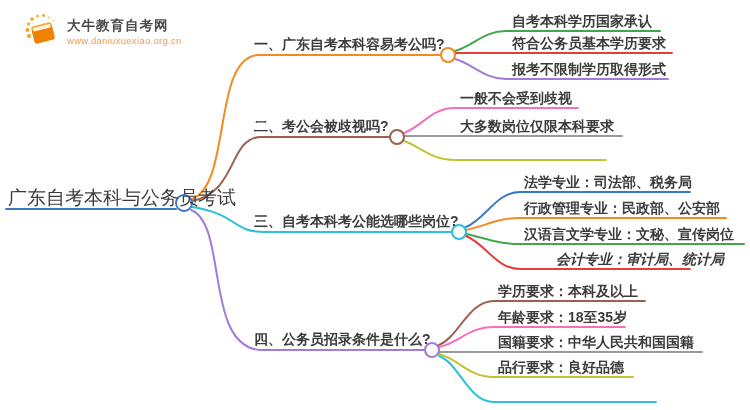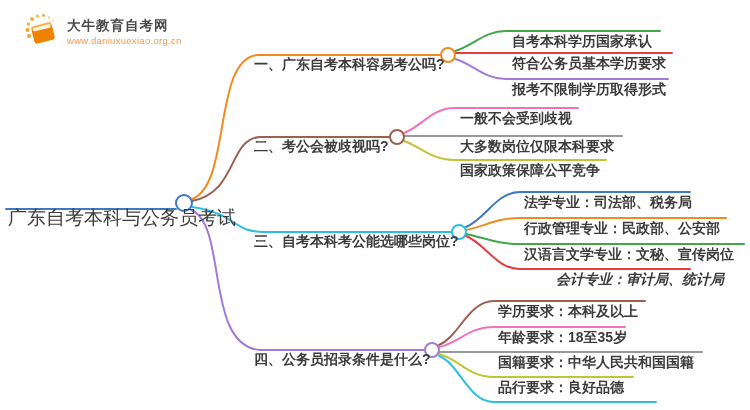--- a/index.html
+++ b/index.html
@@ -5,21 +5,21 @@
   html,body{margin:0;padding:0;background:#fff;}
   #stage{
     position:relative;width:750px;height:410px;background:#ffffff;overflow:hidden;
     font-family:"Liberation Sans","DejaVu Sans",sans-serif;
   }
   #wires{position:absolute;left:0;top:0;width:750px;height:410px;}
   #wires path{fill:none;stroke-width:2;stroke-linecap:round;}
   #wires circle{fill:#ffffff;stroke-width:2;}
   .node{
     position:absolute;white-space:nowrap;color:#3c3c3c;line-height:19px;
-    font-size:14px;font-weight:600;cursor:default;margin-top:20px;
+    font-size:14px;font-weight:600;cursor:default;
   }
   .central{font-size:19px;font-weight:400;}
   .btitle{font-weight:700;}
   
   .logo{position:absolute;left:24px;top:13px;display:flex;align-items:center;gap:7px;}
   .logo-text{display:flex;flex-direction:column;line-height:1.25;}
   .logo-name{font-size:13.5px;font-weight:700;color:#4a4a4a;letter-spacing:1px;}
   .logo-url{font-size:9.5px;color:#f29a4c;letter-spacing:.3px;}
 </style>
 </head>
@@ -90,21 +90,20 @@
   <div class="node btitle" style="left:254px;top:117px;">二、考公会被歧视吗?</div>
   <div class="node btitle" style="left:254px;top:212px;">三、自考本科考公能选哪些岗位?</div>
   <div class="node btitle" style="left:254px;top:330px;">四、公务员招录条件是什么?</div>
 
   <div class="node" style="left:512px;top:12px;">自考本科学历国家承认</div>
   <div class="node" style="left:512px;top:34px;">符合公务员基本学历要求</div>
   <div class="node" style="left:512px;top:60px;">报考不限制学历取得形式</div>
 
   <div class="node" style="left:460px;top:89px;">一般不会受到歧视</div>
   <div class="node" style="left:460px;top:117px;">大多数岗位仅限本科要求</div>
-  <div class="node" style="left:460px;top:141px;">国家政策保障公平竞争</div>
 
   <div class="node" style="left:524px;top:173px;">法学专业：司法部、税务局</div>
   <div class="node" style="left:524px;top:199px;text-align:center;">行政管理专业：民政部、公安部</div>
   <div class="node" style="left:524px;top:225px;text-align:right;">汉语言文学专业：文秘、宣传岗位</div>
   <div class="node" style="left:556px;top:250px;font-style:italic;">会计专业：审计局、统计局</div>
 
   <div class="node" style="left:498px;top:282px;">学历要求：本科及以上</div>
   <div class="node" style="left:498px;top:308px;">年龄要求：18至35岁</div>
   <div class="node" style="left:498px;top:333px;">国籍要求：中华人民共和国国籍</div>
   <div class="node" style="left:498px;top:358px;">品行要求：良好品德</div>

